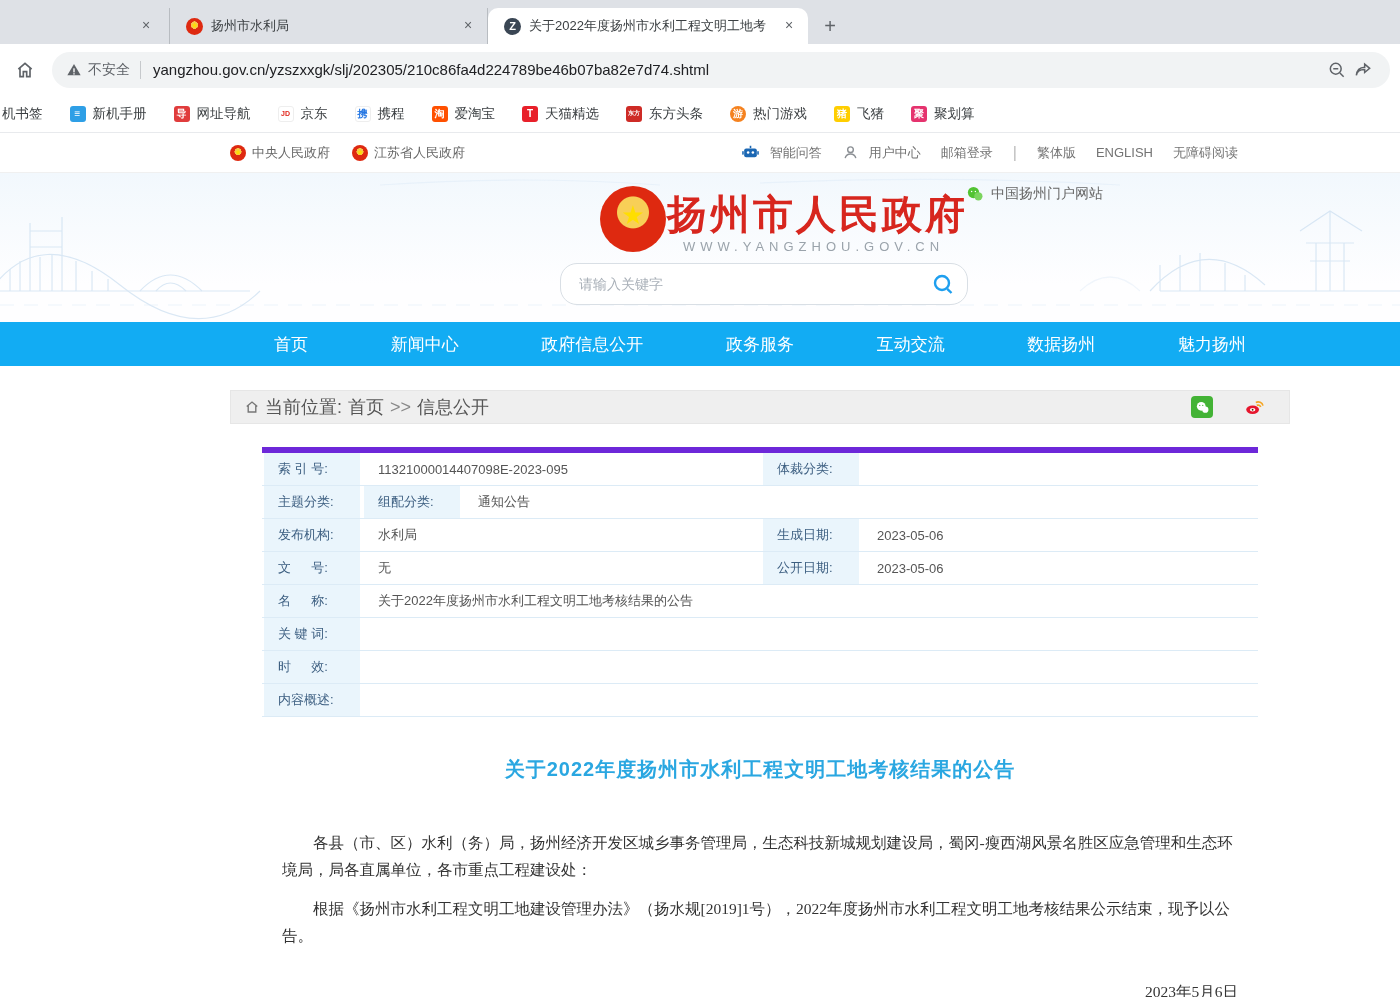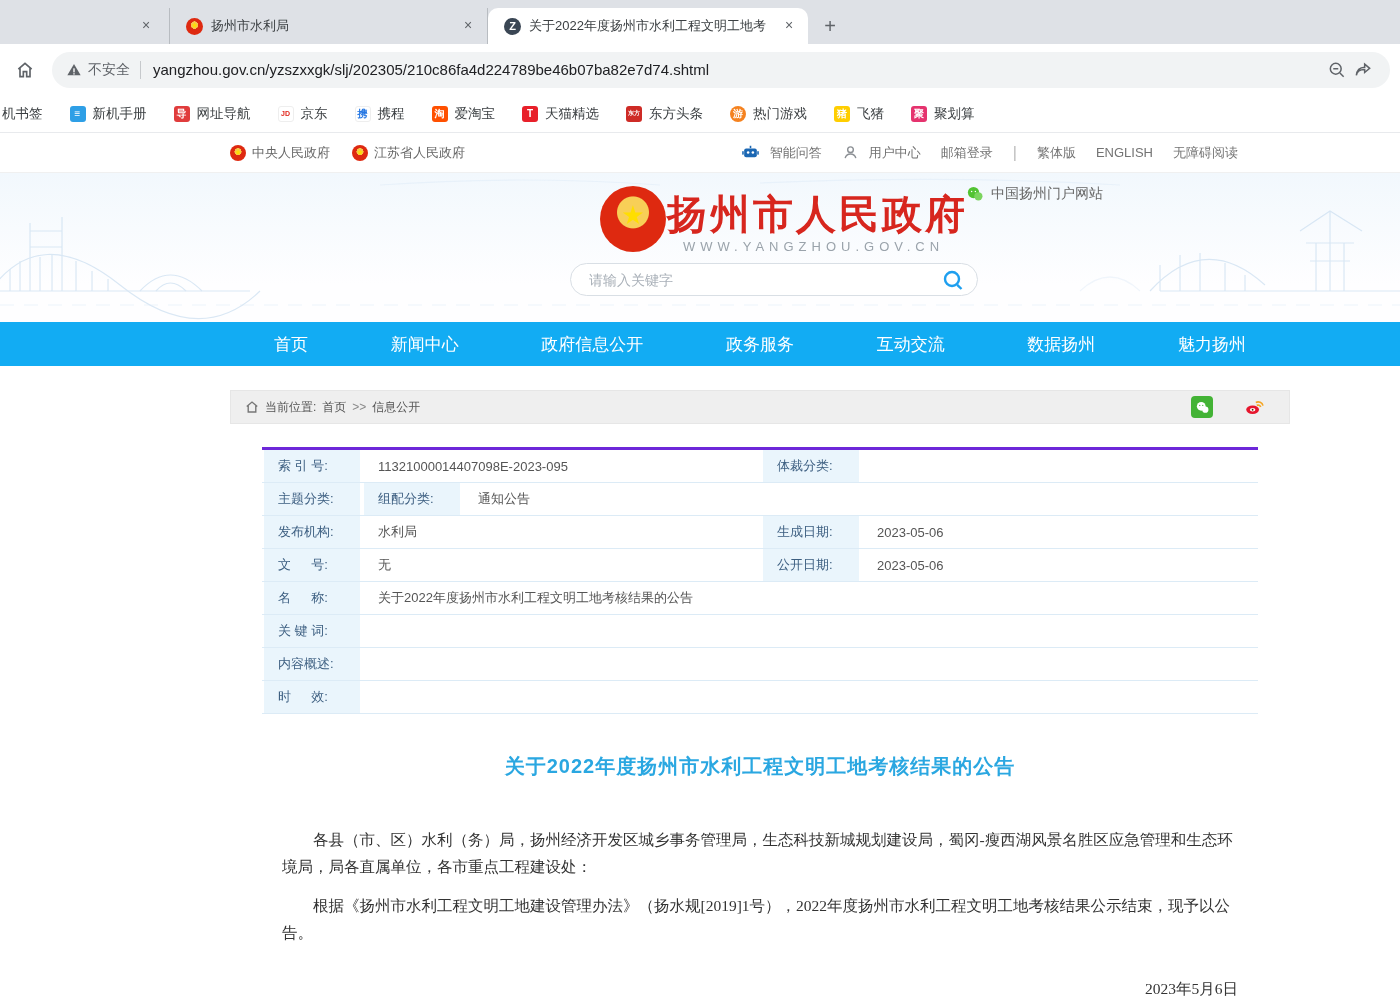--- a/index.html
+++ b/index.html
@@ -46,40 +46,40 @@
   .banner svg.art { position:absolute; inset:0; }
   .banner-col { position:absolute; left:230px; width:1060px; height:100%; }
   .logo-emblem { position:absolute; left:370px; top:13px; width:66px; height:66px; border-radius:50%;
                  background:radial-gradient(circle at 50% 40%, #f8cf57 0 30%, #de2910 32% 100%);
                  display:flex; align-items:center; justify-content:center; }
   .logo-emblem .st { color:#ffde00; font-size:26px; margin-top:-8px; }
   .site-name { position:absolute; left:437px; top:14px; font-size:40px; font-weight:bold; color:#d7261e; letter-spacing:3px; }
   .site-url { position:absolute; left:453px; top:66px; font-size:13px; color:#9aa3ab; letter-spacing:5px; }
   .portal { position:absolute; left:736px; top:12px; display:flex; align-items:center; font-size:14px; color:#666; cursor:pointer; }
   .portal .wx { margin-right:7px; }
-  .searchbox { position:absolute; left:340px; top:90px; width:408px; height:33px; background:#fff;
+  .searchbox { position:absolute; left:330px; top:90px; width:408px; height:42px; background:#fff;
                border:1px solid #d9dfe5; border-radius:17px; display:flex; align-items:center; padding:0 12px 0 18px;gap:24px; }
   .searchbox input { flex:1; border:none; outline:none; font-size:14px; color:#333; background:transparent; font-family:inherit; }
   .searchbox input::placeholder { color:#a9b0b8; }
 
   
   .nav { height:44px; background:#12acf3; }
   .nav ul { width:1060px; margin-left:230px; height:100%; list-style:none; display:flex; justify-content:space-between; align-items:center; padding:0 44px; }
   .nav li { color:#fff; font-size:17px; cursor:pointer; white-space:nowrap; }
 
   
   .main-col { width:1060px; margin-left:230px; }
-  .breadcrumb { margin-top:24px; height:34px; background:#efefef; border:1px solid #e6e6e6; display:flex; align-items:center; padding:0 24px 0 14px; font-size:12px; color:#555; }
+  .breadcrumb { margin-top:24px; height:34px; background:#efefef; border:1px solid #e6e6e6; display:flex; align-items:center; padding:0 24px 0 14px; font-size:18px; color:#555; }
   .breadcrumb .crumb { margin-left:6px; cursor:pointer; }
   .breadcrumb .sepa { margin-left:6px; color:#888; }
   .bc-icons { margin-left:auto; display:flex; align-items:center; }
   .bc-icons .ic { width:22px; height:22px; margin-left:30px; cursor:pointer; display:flex; align-items:center; justify-content:center; }
   .wxsq { background:#43b335; border-radius:4px; }
 
-  .meta { margin:23px 32px 5px 32px; border-top:3px solid #6d28d9; }
+  .meta { margin:23px 32px 5px 32px; border-top:6px solid #6d28d9; }
   .mrow { display:flex; height:33px; border-bottom:1px solid #dcebf6; }
   .mlabel { width:100px; background:#eaf5fc; color:#3c5e80; font-size:13px; display:flex; align-items:center; padding-left:14px; flex:0 0 auto; border-left:2px solid #fff; border-right:2px solid #fff; white-space:pre; }
   .mval { flex:1; display:flex; align-items:center; padding-left:16px; font-size:13px; color:#555; min-width:0; white-space:nowrap; overflow:hidden; }
   .mval.first { flex:0 0 399px; }
 
   .article { padding:0 52px; }
   .a-title { margin-top:39px; text-align:center; font-size:20px; font-weight:bold; color:#2aa7e1; letter-spacing:1px; }
   .a-body { margin-top:46px; font-family:"Liberation Serif","DejaVu Serif",serif; font-size:15.5px; color:#333; line-height:1.75; }
   .a-body p { text-indent:2em; margin-bottom:12px; }
   .a-date { margin-top:32px; text-align:right; font-family:"Liberation Serif","DejaVu Serif",serif; font-size:15.5px; color:#333; }
@@ -341,25 +341,25 @@
       </div>
       <div class="mrow">
         <div class="mlabel">名　  称:</div>
         <div class="mval">关于2022年度扬州市水利工程文明工地考核结果的公告</div>
       </div>
       <div class="mrow">
         <div class="mlabel">关 键 词:</div>
         <div class="mval"></div>
       </div>
       <div class="mrow">
+        <div class="mlabel">时　  效:</div>
+        <div class="mval"></div>
+      </div>
+      <div class="mrow">
         <div class="mlabel">内容概述:</div>
-        <div class="mval"></div>
-      </div>
-      <div class="mrow">
-        <div class="mlabel">时　  效:</div>
         <div class="mval"></div>
       </div>
     </div>
 
   <div class="article">
     <div class="a-title">关于2022年度扬州市水利工程文明工地考核结果的公告</div>
     <div class="a-body" id="article-body">
         <p>各县（市、区）水利（务）局，扬州经济开发区城乡事务管理局，生态科技新城规划建设局，蜀冈-瘦西湖风景名胜区应急管理和生态环境局，局各直属单位，各市重点工程建设处：</p>
         <p>根据《扬州市水利工程文明工地建设管理办法》（扬水规[2019]1号），2022年度扬州市水利工程文明工地考核结果公示结束，现予以公告。</p>
       </div>

